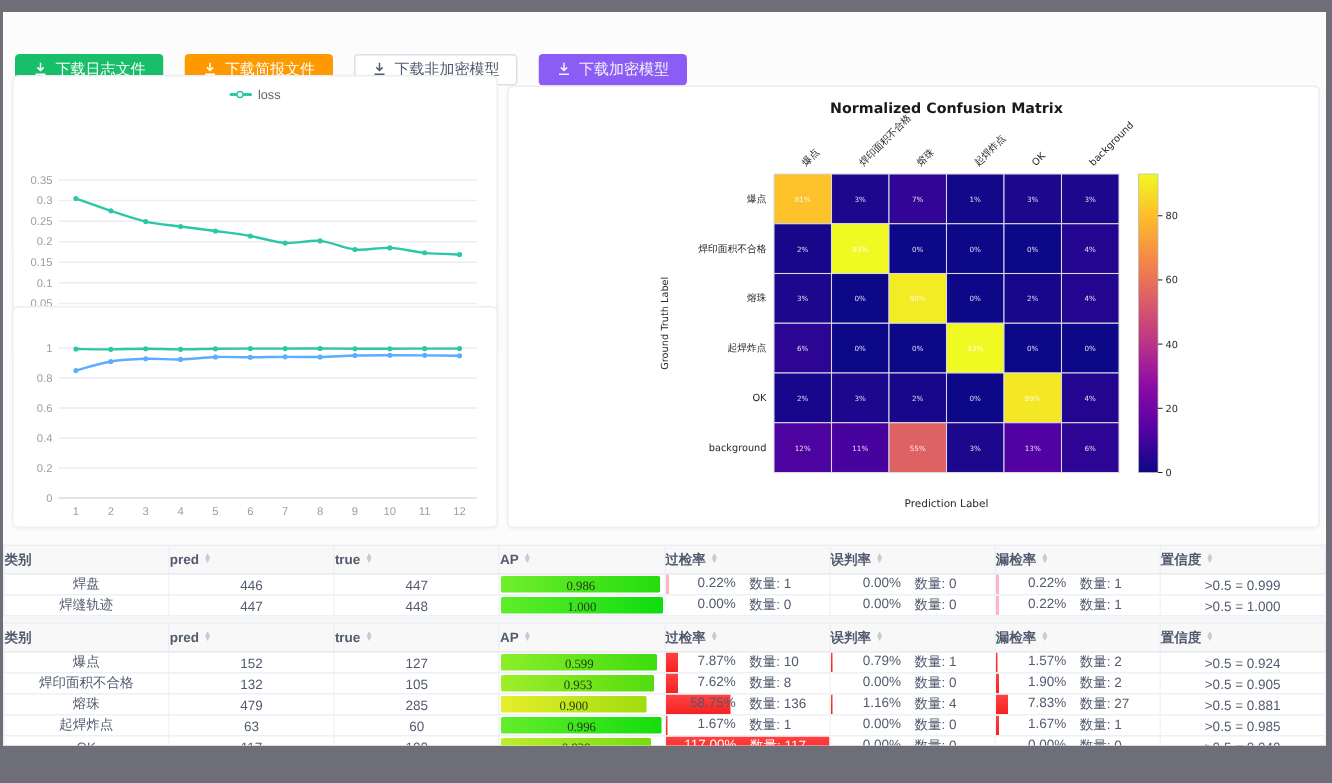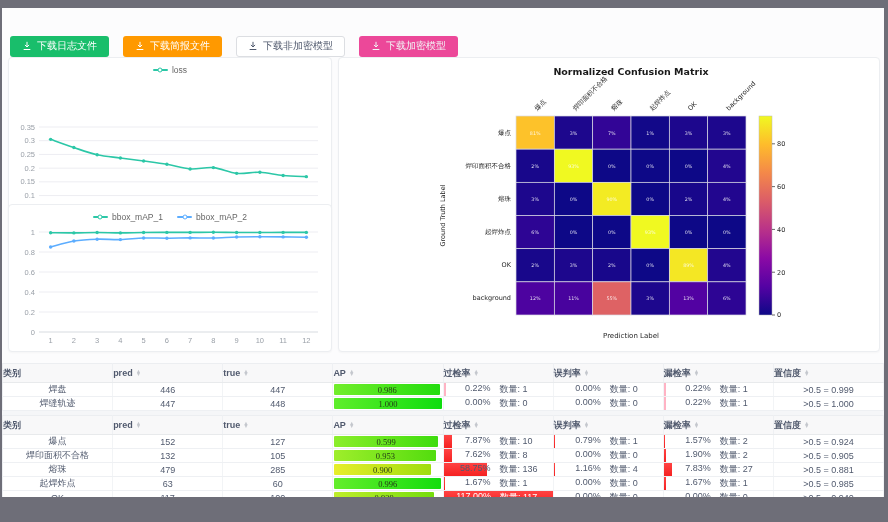--- a/index.html
+++ b/index.html
@@ -8,25 +8,25 @@
   .page  { position:absolute; left:2px; top:8px; width:882px; height:489px; background:#fcfcfd; overflow:hidden; }
 
   
   .toolbar { position:absolute; left:8px; top:27px; height:22px; display:flex; gap:14px; align-items:center; }
   .btn { display:inline-flex; align-items:center; gap:5px; height:21px; padding:0 11px; border-radius:3px;
          font-size:10px; border:1px solid transparent; cursor:pointer; white-space:nowrap;text-align:center; }
   .btn svg { width:10px; height:10px; }
   .btn-green  { background:#19be6b; color:#fff; }
   .btn-orange { background:#ff9900; color:#fff; }
   .btn-plain  { background:#fff; color:#515a6e; border-color:#dcdee2; }
-  .btn-gray   { background:#ec4899; color:#f2f3f5; }
+  .btn-gray   { background:#8b5cf6; color:#f2f3f5; }
 
   
   .card { position:absolute; background:#fff; border:1px solid #eceef1; border-radius:4px; box-shadow:0 1px 2px rgba(0,0,0,0.03); }
-  #loss-card { left:6px;  top:49px;  width:324px; height:186px;text-align:center; }
+  #loss-card { left:6px;  top:42px;  width:324px; height:186px;text-align:center; }
   #map-card  { left:6px;  top:196px; width:324px; height:148px; }
   #cm-card   { left:336px; top:49px; width:542px; height:295px; }
 
   .legend { position:absolute; top:7px; left:0; right:0; display:flex; justify-content:center; gap:14px; align-items:center; }
   .lg-item { display:inline-flex; align-items:center; gap:4px; font-size:8.5px; color:#666; cursor:pointer; }
   .lg-mark { position:relative; width:15px; height:2px; border-radius:1px; }
   .lg-mark i { position:absolute; left:50%; top:50%; width:5px; height:5px; border-radius:50%; background:#fff;
                border:1.5px solid currentColor; transform:translate(-50%,-50%); display:block; }
   .chart-svg { position:absolute; left:0; bottom:4px; }
 
@@ -133,34 +133,20 @@
           <circle cx="181.125" cy="46.96571428571428" r="1.7" fill="#2cc7a7"></circle>
           <circle cx="204.375" cy="45.59428571428571" r="1.7" fill="#2cc7a7"></circle>
           <circle cx="227.625" cy="51.354285714285716" r="1.7" fill="#2cc7a7"></circle>
           <circle cx="250.875" cy="50.25714285714285" r="1.7" fill="#2cc7a7"></circle>
           <circle cx="274.125" cy="53.54857142857143" r="1.7" fill="#2cc7a7"></circle>
           <circle cx="297.375" cy="54.64571428571428" r="1.7" fill="#2cc7a7"></circle>
         </svg>
     </div>
 
     <div class="card" id="map-card">
-      <div class="legend" id="legend-map">
-          <span class="lg-item">
-            <span class="lg-mark" style="background:#2cc7a7;color:#2cc7a7">
-              <i></i>
-            </span>
-            <span>bbox_mAP_1</span>
-          </span>
-          <span class="lg-item">
-            <span class="lg-mark" style="background:#5cadff;color:#5cadff">
-              <i></i>
-            </span>
-            <span>bbox_mAP_2</span>
-          </span>
-        </div>
       <svg class="chart-svg" id="chart-map" width="322" height="120">
           <g>
             <line x1="30" x2="309" y1="105" y2="105" stroke="#d7dbe0" stroke-width="1"></line>
             <line x1="30" x2="309" y1="85" y2="85" stroke="#ededf2" stroke-width="1"></line>
             <line x1="30" x2="309" y1="65" y2="65" stroke="#ededf2" stroke-width="1"></line>
             <line x1="30" x2="309" y1="45" y2="45" stroke="#ededf2" stroke-width="1"></line>
             <line x1="30" x2="309" y1="25" y2="25" stroke="#ededf2" stroke-width="1"></line>
             <line x1="30" x2="309" y1="5" y2="5" stroke="#ededf2" stroke-width="1"></line>
           </g>
           <text x="26" y="107.5" text-anchor="end" font-size="7.5" fill="#9aa0a8">0</text>

